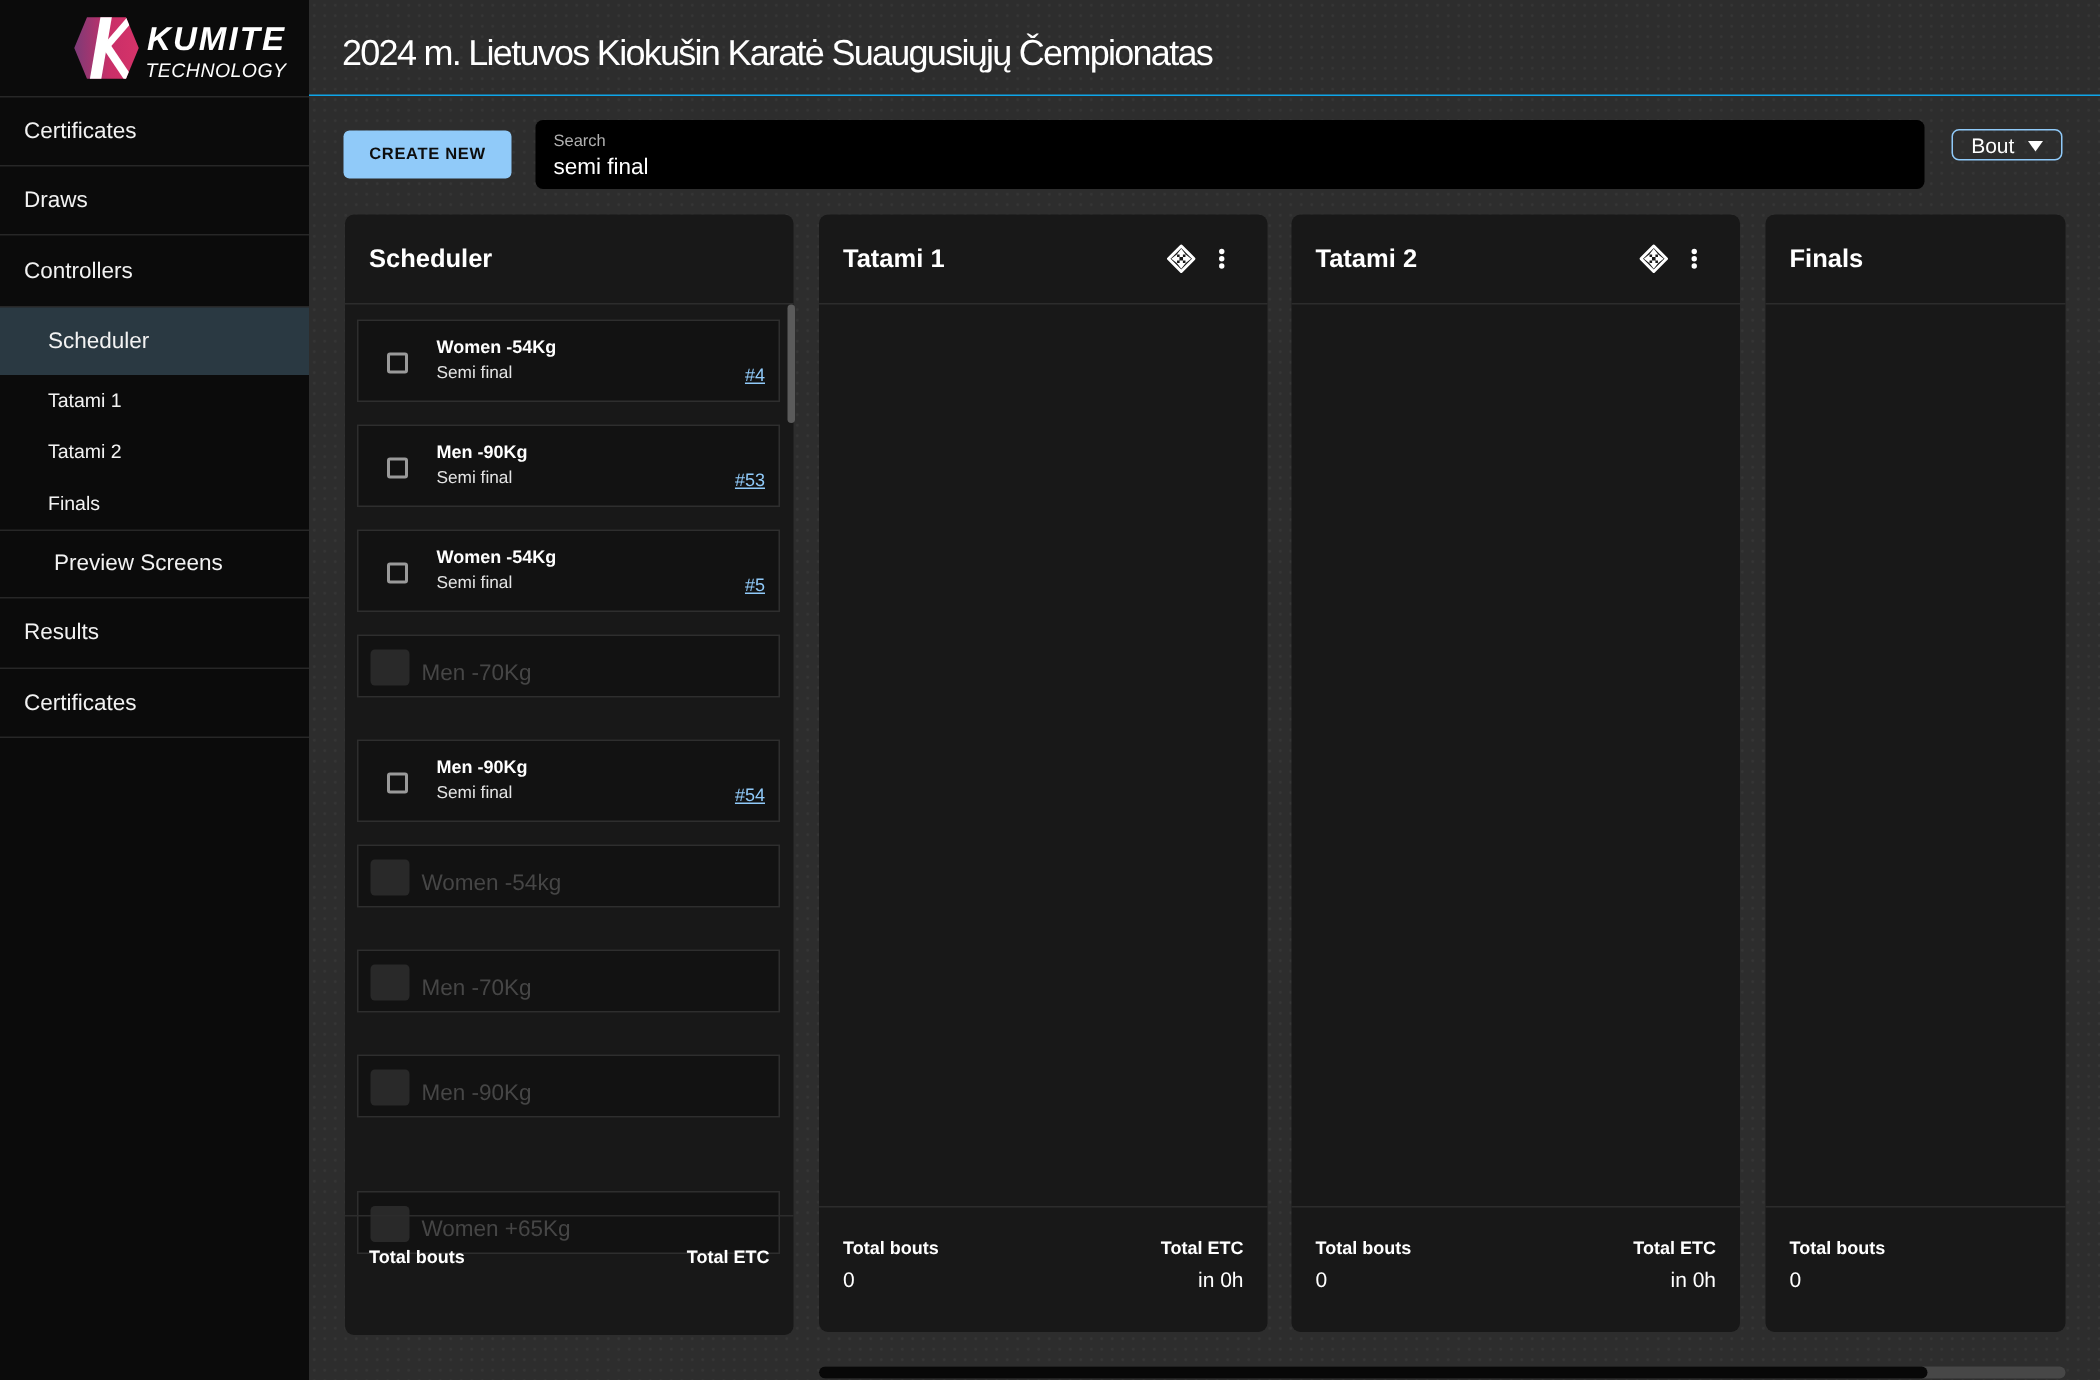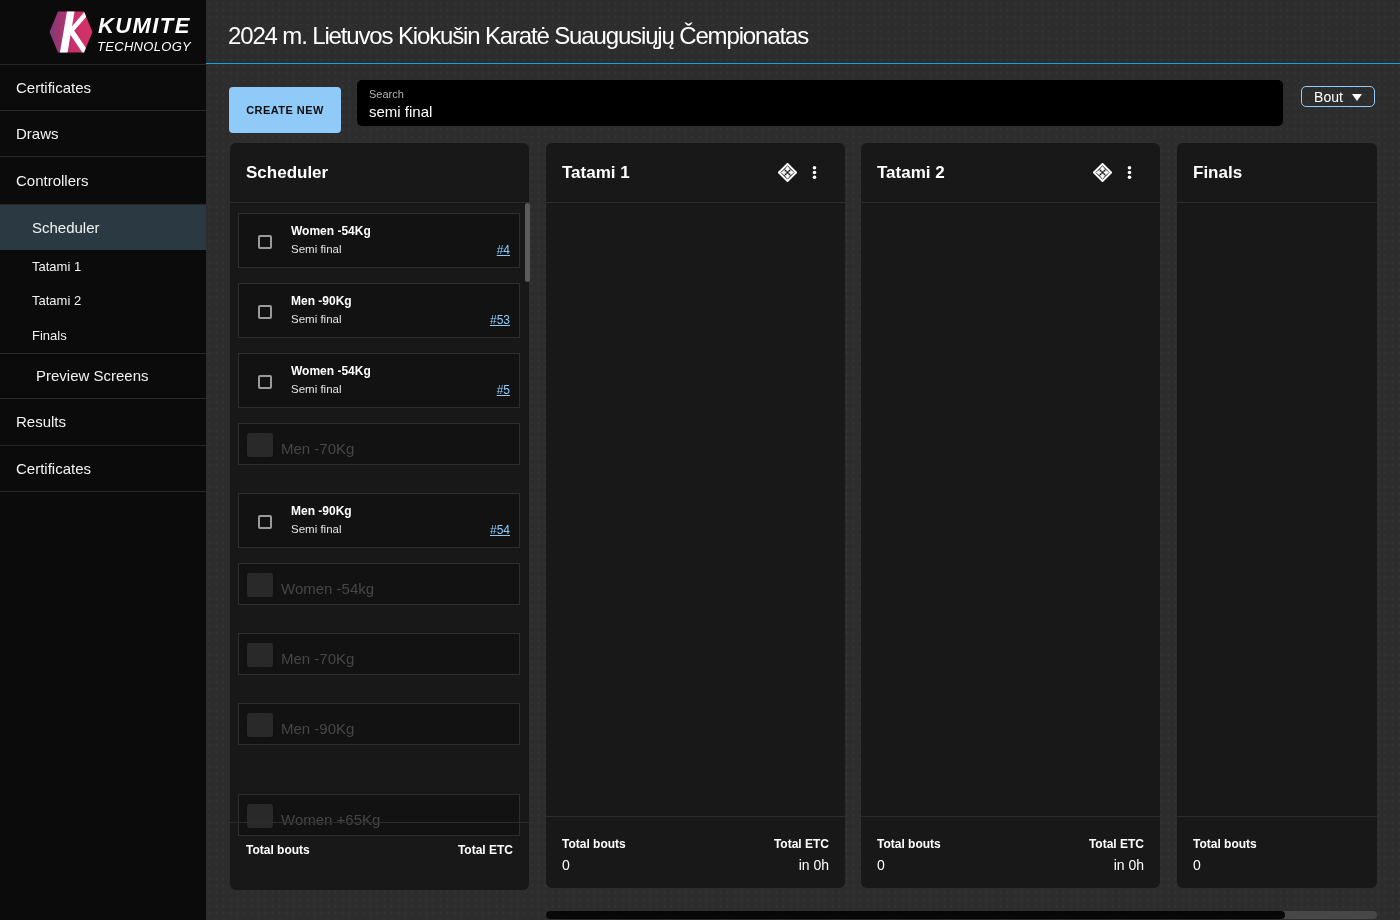--- a/index.html
+++ b/index.html
@@ -35,21 +35,21 @@
     color:#f2f2f2; font-size:15px;
   }
   .navsub { border-bottom:none; height:34px; padding-left:32px; font-size:13px; }
   .nav-active {
     background:#2a3942; border-bottom:none; height:46px; padding-left:32px; font-size:15px;
     border-top:1px solid #272727;
   }
 
   
   .btn-create {
-    position:absolute; left:229px; top:87px; width:112px; height:46px;
+    position:absolute; left:229px; top:87px; width:112px; height:32px;
     background:#90caf9; border-radius:4px; color:#0d0d0d;
     font-size:11px; font-weight:700; letter-spacing:0.45px;
     display:flex; align-items:center; justify-content:center;
   }
   .search {
     position:absolute; left:357px; top:80px; width:926px; height:46px;
     background:#000000; border-radius:5px;
   }
   .search .lbl { position:absolute; left:12px; top:8px; font-size:11px; color:#b0b0b0; }
   .search .val { position:absolute; left:12px; top:23px; font-size:15px; color:#fff; }
@@ -63,21 +63,21 @@
     border-right:5.5px solid transparent; border-top:7px solid #fff; margin-top:2px; }
 
   
   .col { position:absolute; top:143px; width:299px; background:#181818; border-radius:6px; }
   .col .hd {
     height:60px; border-bottom:1px solid #2c2c2c; position:relative;
     display:flex; align-items:center; padding:0 16px;
   }
   .col .hd .t { font-size:17px; font-weight:700; color:#fff; }
   .col .ft {
-    position:absolute; left:0; right:0; bottom:0; height:72px;
+    position:absolute; left:0; right:0; bottom:12px; height:72px;
     border-top:1px solid #2c2c2c; padding:20px 16px 0 16px;
   }
   .ft .row { display:flex; justify-content:space-between; }
   .ft .lab { font-size:12px; font-weight:700; color:#fff; }
   .ft .va  { font-size:14px; color:#fff; margin-top:6px; }
 
   
   .card {
     position:absolute; left:8px; width:282px; height:55px;
     background:#121212; border:1px solid #2e2e2e; border-radius:0;

